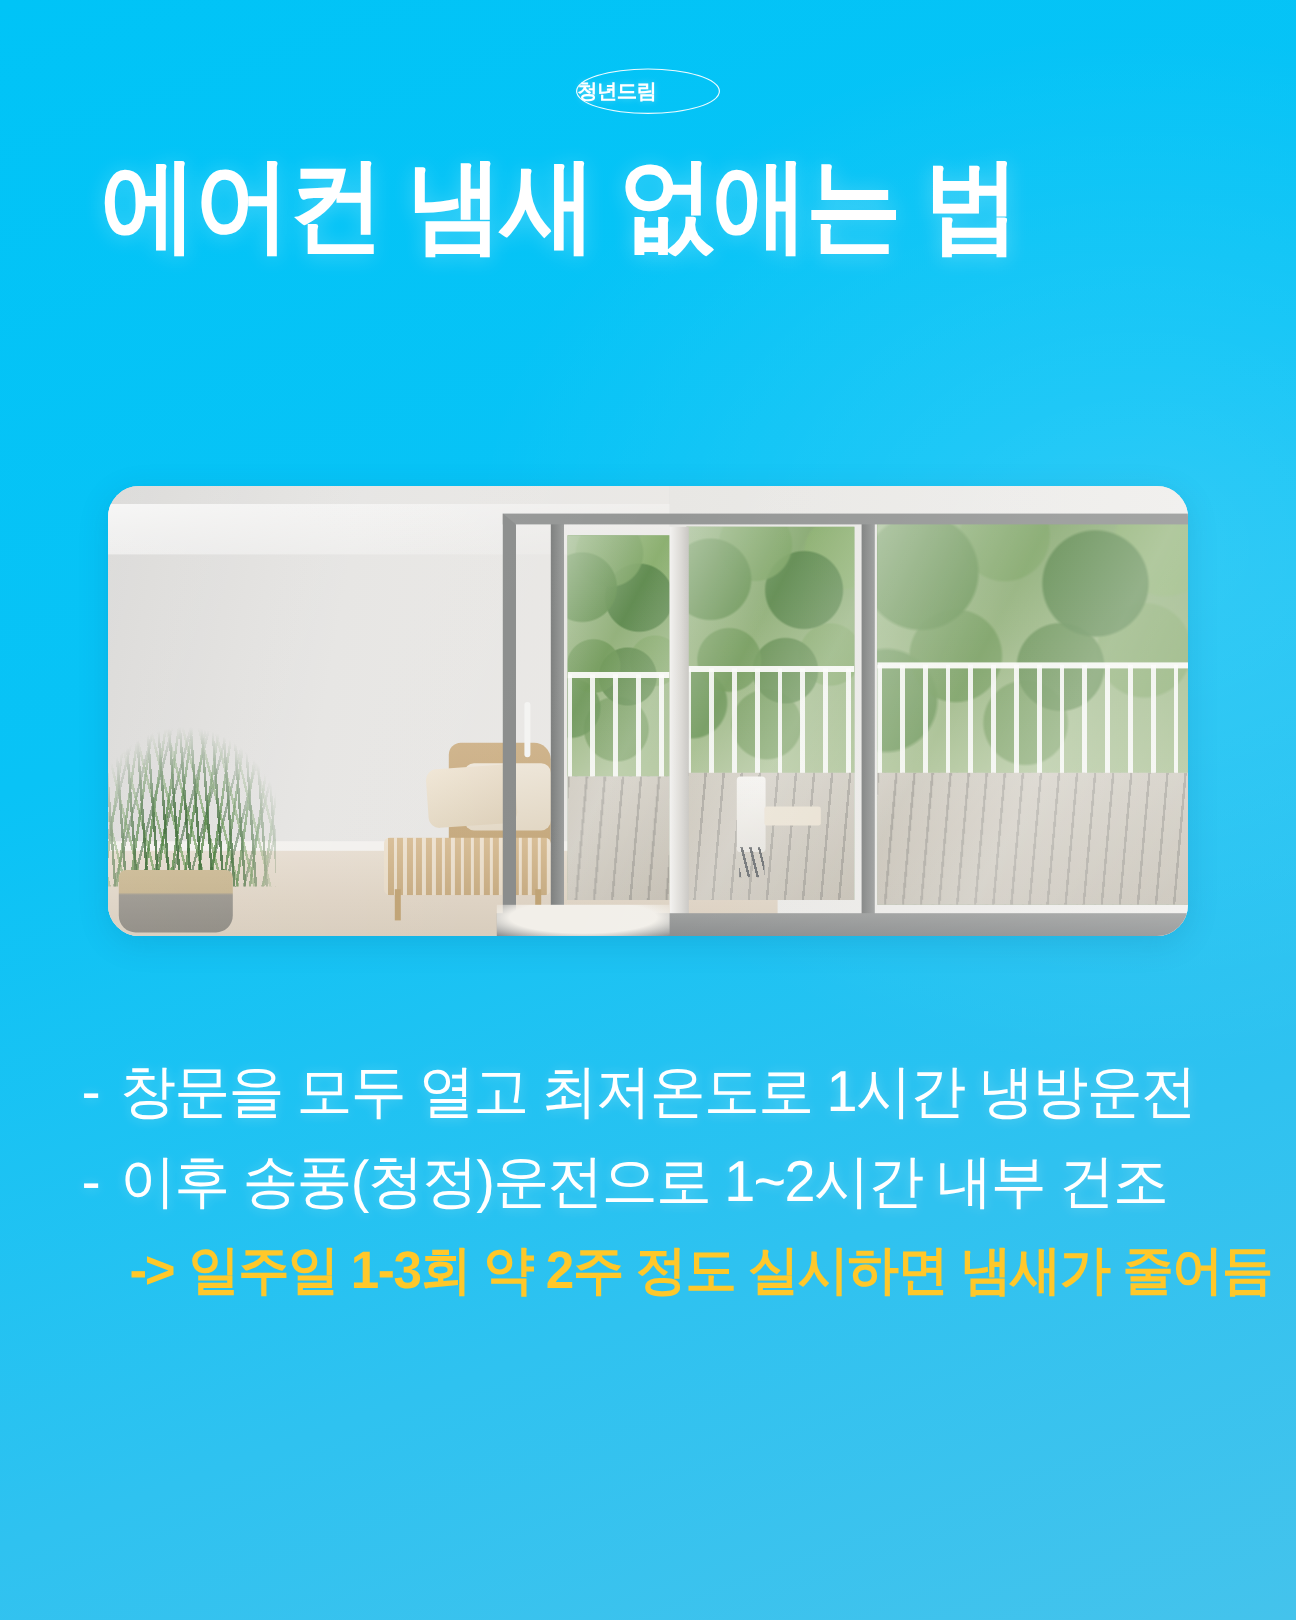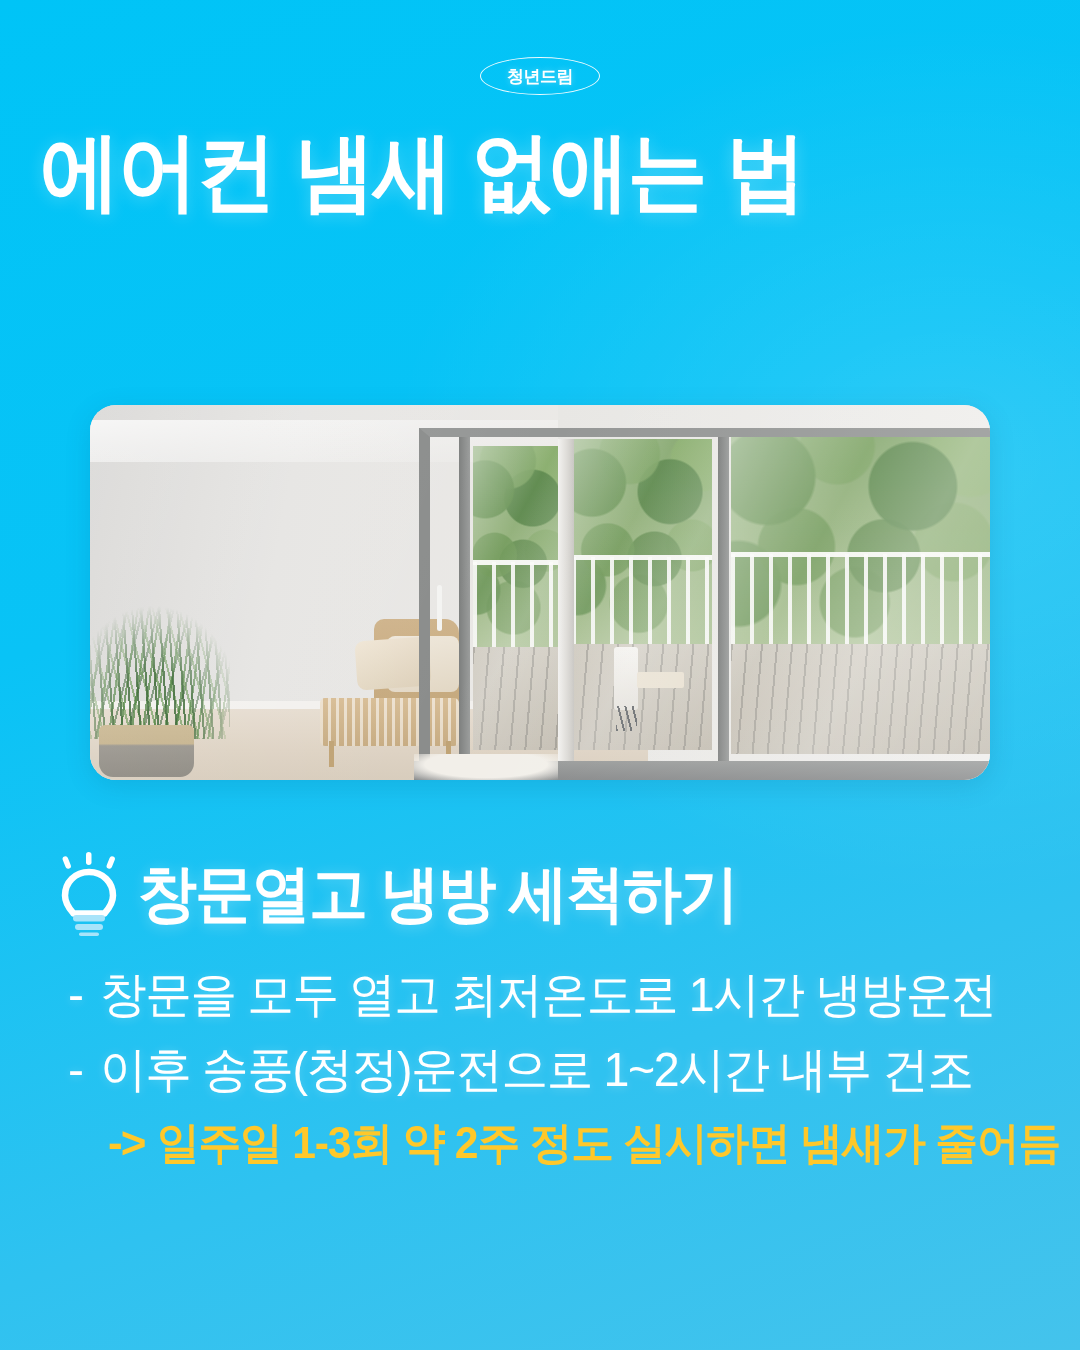--- a/index.html
+++ b/index.html
@@ -33,38 +33,37 @@
     position: absolute;
     left: 50%;
     top: 57px;
     transform: translateX(-50%);
     width: 120px;
     height: 38px;
     border: 1.6px solid rgba(255,255,255,0.92);
     border-radius: 50%;
     display: flex;
     align-items: center;
-    justify-content: center;
   }
   #logo-badge .logo-text {
     color: #ffffff;
     font-size: 17px;
     font-weight: 700;
     letter-spacing: -0.5px;
     line-height: 1;
     text-shadow: 0 0 6px rgba(255,255,255,0.35);
   }
 
   
   #header {
     position: absolute;
     left: 0;
     right: 0;
     top: 128px;
-    padding: 0 40px;
+    padding: 0 84px;
   }
 
   #main-title {
     color: #ffffff;
     font-size: 86px;
     font-weight: 900;
     line-height: 1.0;
     letter-spacing: -2.0px;
     text-shadow: 0 2px 18px rgba(255,255,255,0.28);
     transform: scaleX(0.93);
@@ -429,35 +428,20 @@
       <div class="door-frame-outer"></div>
       <div class="door-handle"></div>
       <div class="threshold"></div>
       <div class="rug"></div>
       <div class="photo-haze"></div>
     </div>
   </div>
 
   <div id="tip-section">
 
-    <div id="tip-heading-row">
-      <svg id="bulb-icon" viewBox="0 0 62 84">
-
-        <rect x="6" y="4" width="5.5" height="13" rx="2.75" fill="#ffffff" transform="rotate(-22 8.75 10.5)"></rect>
-        <rect x="28" y="0" width="5.5" height="13" rx="2.75" fill="#ffffff"></rect>
-        <rect x="50" y="4" width="5.5" height="13" rx="2.75" fill="#ffffff" transform="rotate(22 52.75 10.5)"></rect>
-
-        <path d="M31 20 C17 20 7 30.5 7 43.5 C7 52 12 57.5 15.5 61.5 L46.5 61.5 C50 57.5 55 52 55 43.5 C55 30.5 45 20 31 20 Z" fill="none" stroke="#ffffff" stroke-width="6.5" stroke-linejoin="round"></path>
-
-        <rect x="15" y="63" width="32" height="6.5" rx="3.25" fill="#A8E4FA"></rect>
-        <rect x="17" y="72" width="28" height="6" rx="3" fill="#A8E4FA"></rect>
-        <rect x="21" y="80.5" width="20" height="3.5" rx="1.75" fill="#A8E4FA"></rect>
-      </svg>
-      <div id="tip-heading">창문열고 냉방 세척하기</div>
-    </div>
 
     <div id="bullet-list">
       <div class="bullet-line">
         <span class="bullet-dash">-</span>
         <span class="bullet-text">창문을 모두 열고 최저온도로 1시간 냉방운전</span>
       </div>
       <div class="bullet-line">
         <span class="bullet-dash">-</span>
         <span class="bullet-text">이후 송풍(청정)운전으로 1~2시간 내부 건조</span>
       </div>

